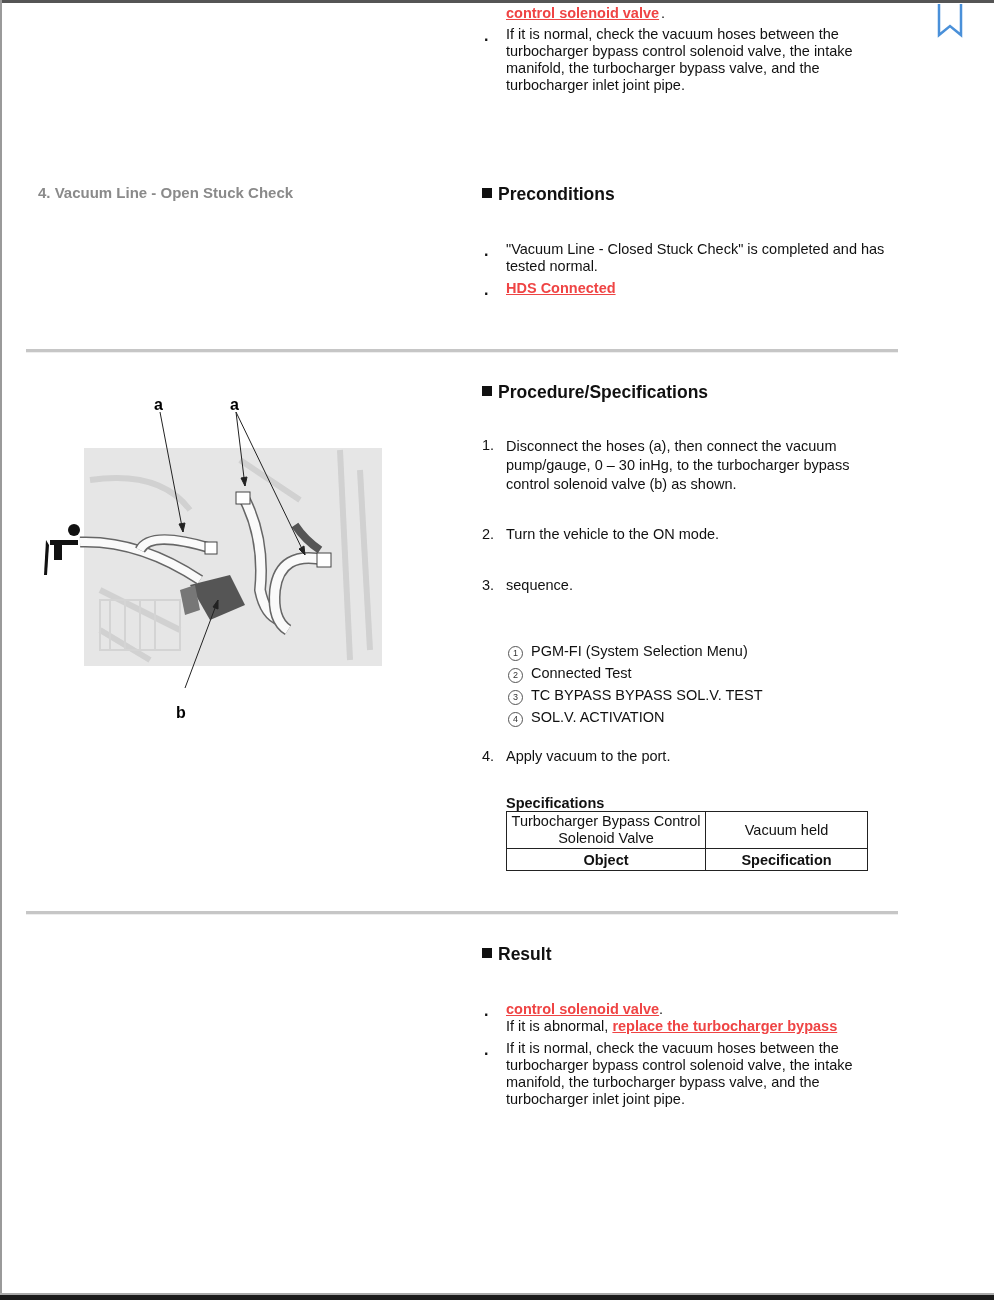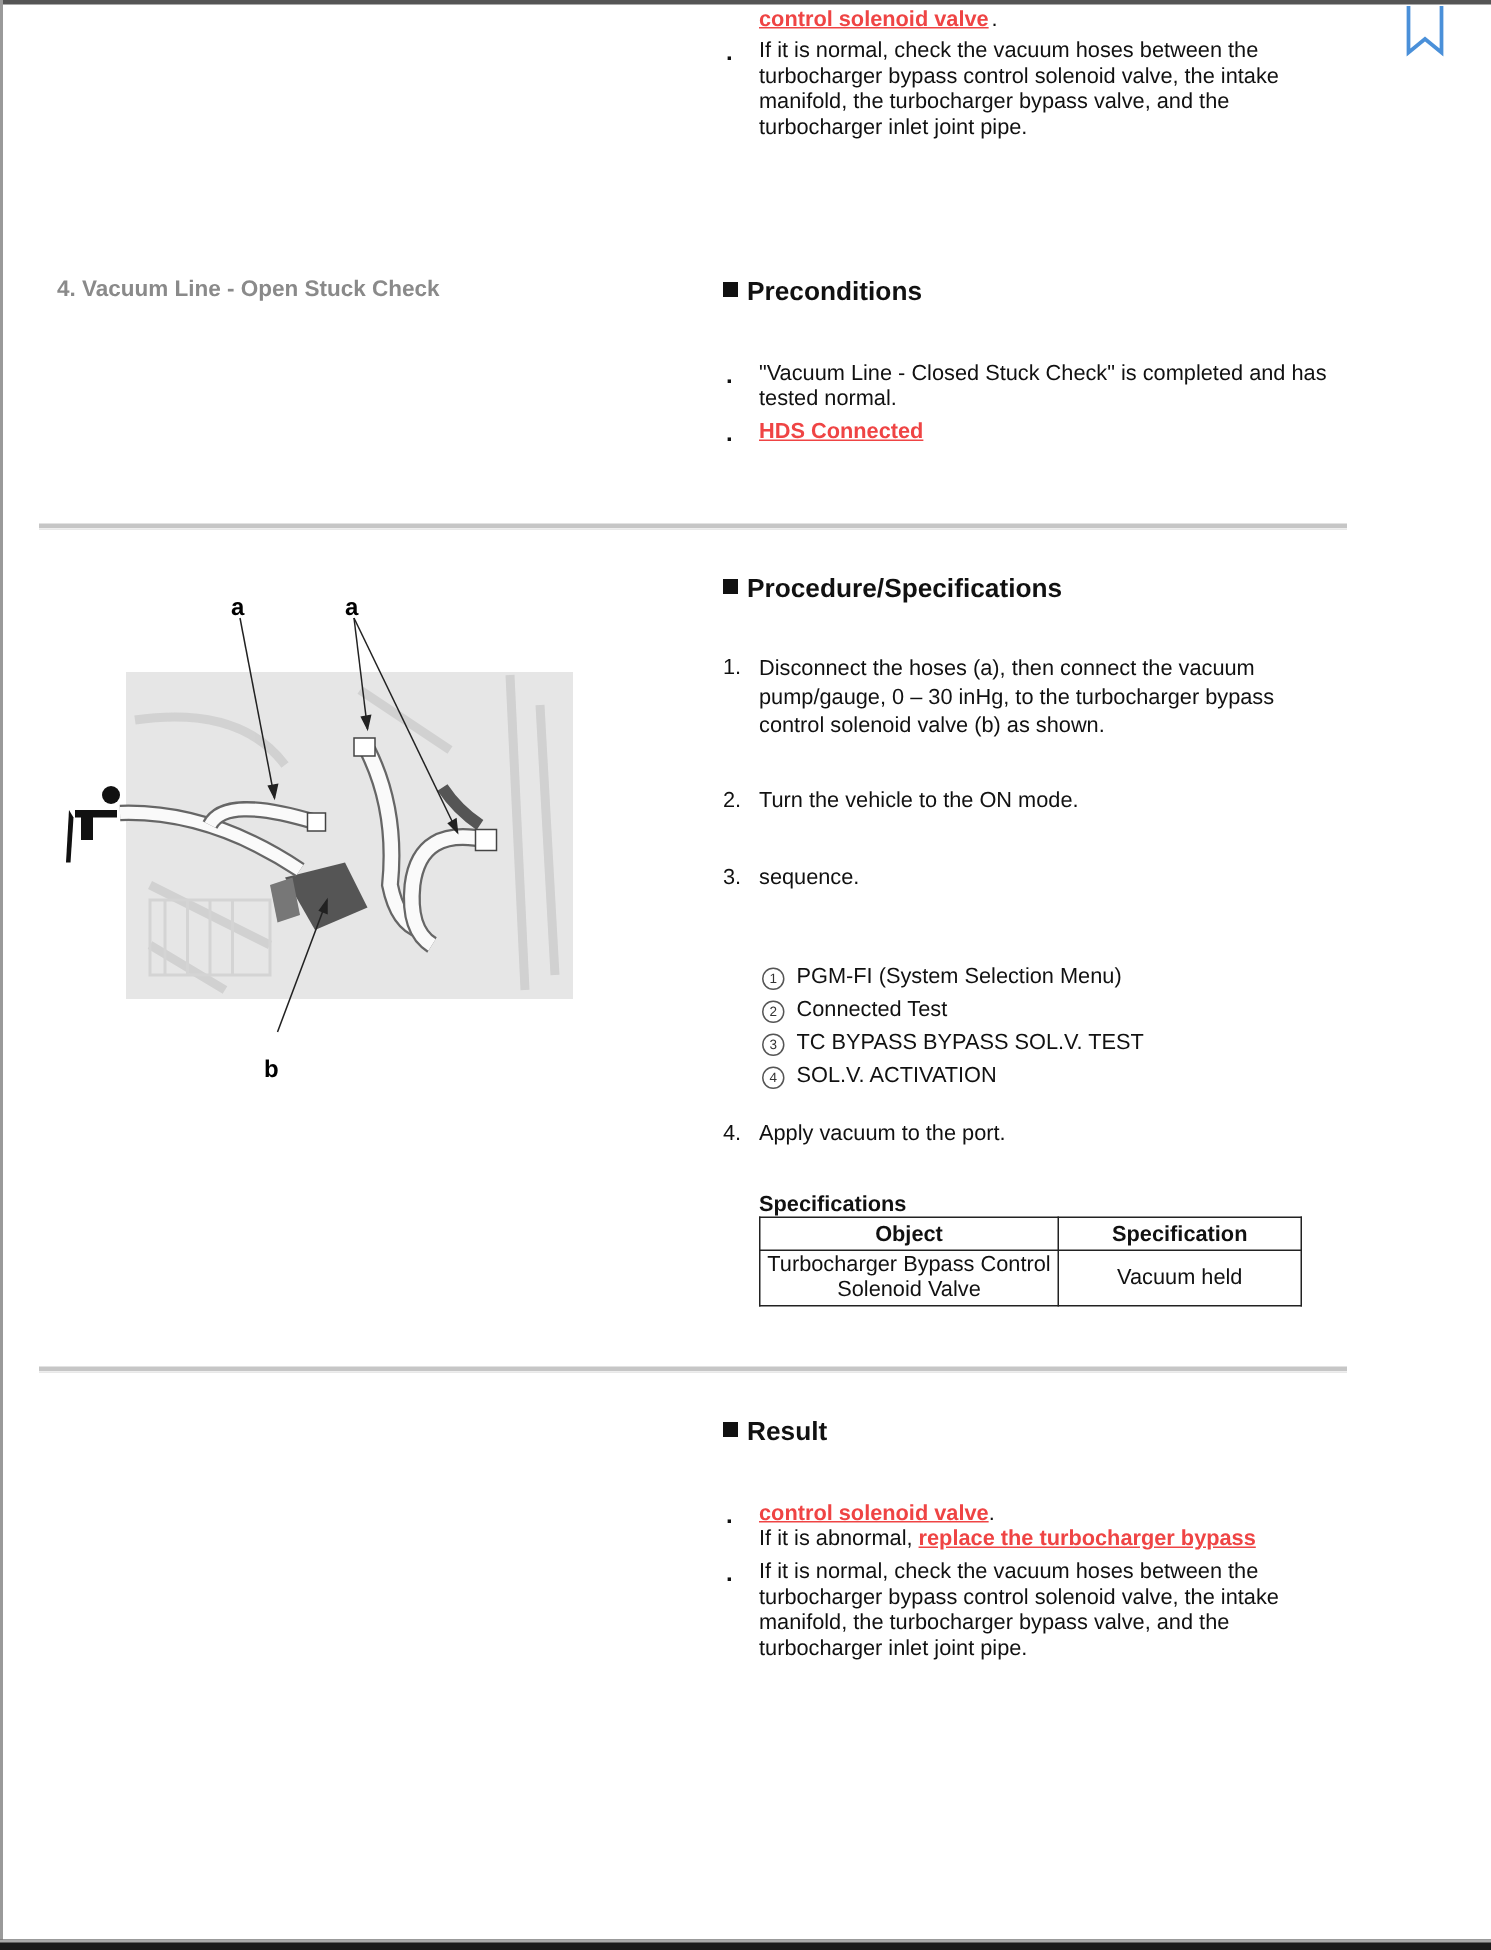--- a/index.html
+++ b/index.html
@@ -144,29 +144,29 @@
 
 <div class="num" style="top:748px;">
   <span class="abs" style="left:0;">4.</span>
   <div class="abs" style="left:24px;width:400px;white-space:nowrap;">Apply vacuum to the port.</div>
 </div>
 
 <div class="spec-caption">Specifications</div>
 <table class="spec">
   <tbody>
       <tr>
-    <th style="width:192px;">Object</th>
-    <th style="width:155px;">Specification</th>
-  </tr>
-  <tr>
     <td>
       <div>Turbocharger Bypass Control</div>
       <div>Solenoid Valve</div>
     </td>
     <td>Vacuum held</td>
+  </tr>
+  <tr>
+    <th style="width:192px;">Object</th>
+    <th style="width:155px;">Specification</th>
   </tr>
 </tbody>
   </table>
 
 <div class="divider" style="top:911px;"></div>
 
 <div class="heading" style="top:944px;">
   <span class="sq"></span><span>Result</span>
 </div>
 

